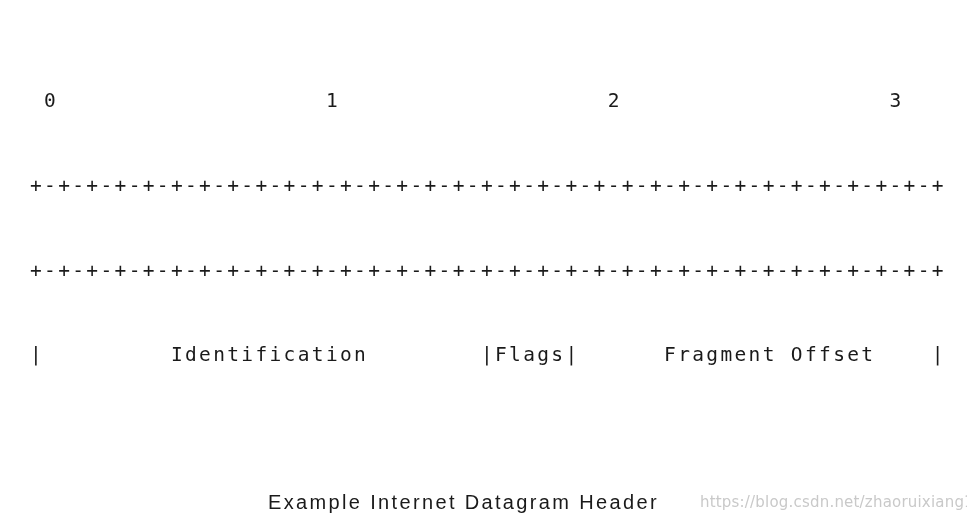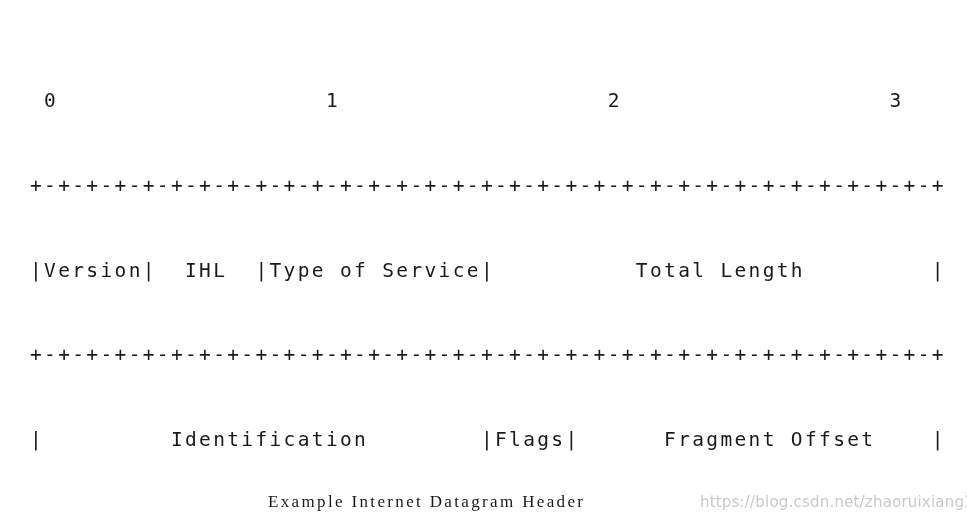--- a/index.html
+++ b/index.html
@@ -40,22 +40,22 @@
 
   .ascii-line {
     white-space: pre;
     height: 28.2px;
   }
 
   .caption {
     position: absolute;
     left: 268px;
     top: 489px;
-    font-family: Liberation Serif, serif;
-    font-size: 17px;
+    font-family: Liberation Sans, sans-serif;
+    font-size: 20px;
     line-height: 26px;
     letter-spacing: 2.35px;
     color: #1a1a1a;
     white-space: pre;
   }
 
   .watermark {
     position: absolute;
     left: 700px;
     top: 492px;
@@ -70,21 +70,20 @@
   }
 </style>
 </head>
 <body>
 
 <div id="diagram-root">
 
   <div class="ascii-block">
     <div class="ascii-line"> 0                   1                   2                   3</div>
     <div class="ascii-line">+-+-+-+-+-+-+-+-+-+-+-+-+-+-+-+-+-+-+-+-+-+-+-+-+-+-+-+-+-+-+-+-+</div>
-    <div class="ascii-line">|Version|  IHL  |Type of Service|          Total Length         |</div>
     <div class="ascii-line">+-+-+-+-+-+-+-+-+-+-+-+-+-+-+-+-+-+-+-+-+-+-+-+-+-+-+-+-+-+-+-+-+</div>
     <div class="ascii-line">|         Identification        |Flags|      Fragment Offset    |</div>
     
     
     
     
     
     
     
     

